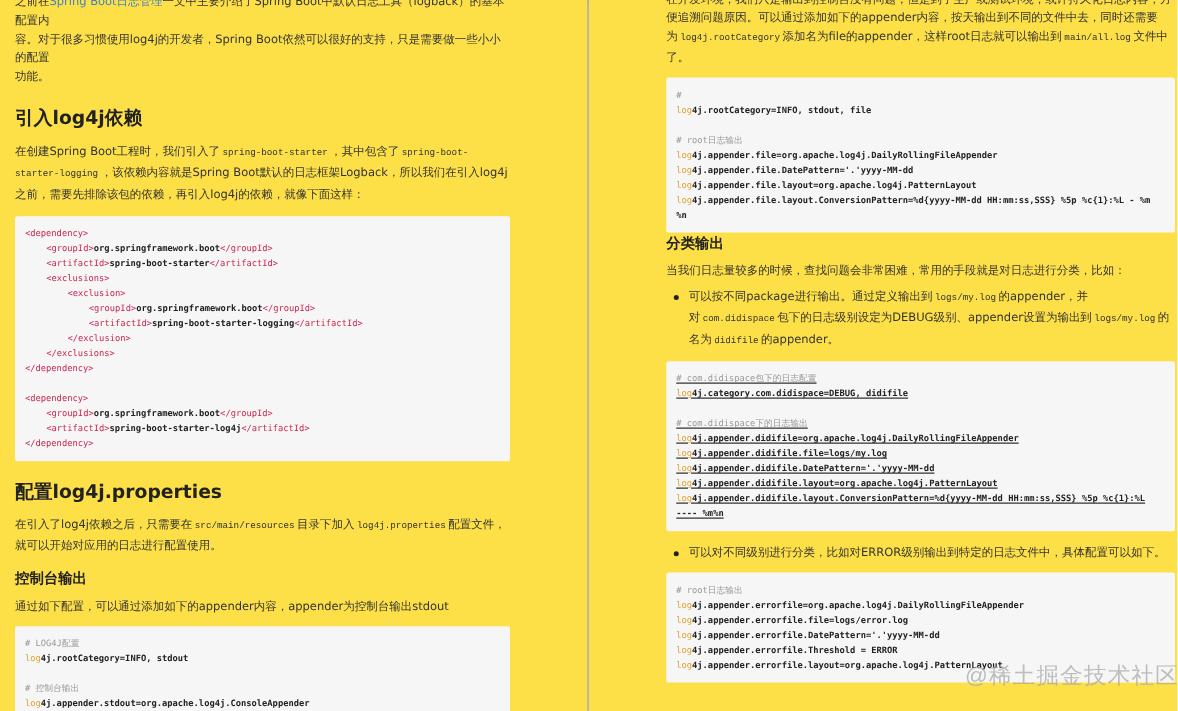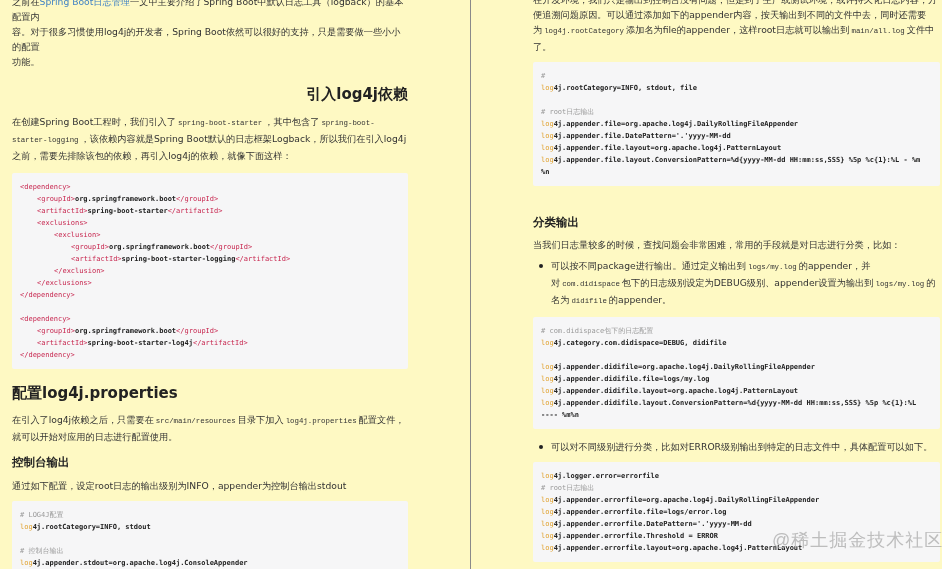--- a/index.html
+++ b/index.html
@@ -1,19 +1,19 @@
 <!DOCTYPE html>
 <html><head>
 <meta charset="utf-8">
 <style>
   * { box-sizing: border-box; margin: 0; padding: 0; }
   html, body { width: 942px; height: 569px; overflow: hidden; background: #ffffff; }
   body { position: relative; font-family: "DejaVu Sans", "Liberation Sans", sans-serif; color: #333333; }
 
-  .page { position: absolute; top: 0; height: 569px; overflow: hidden; background: #fef9c3; }
+  .page { position: absolute; top: 0; height: 569px; overflow: hidden; background: #fde047; }
   .page-left { left: 0; width: 470px; }
   .page-right { left: 471px; width: 471px; }
   .divider { position: absolute; left: 470px; top: 0; width: 1px; height: 569px; background: #8a8a8a; }
   .topshade { position: absolute; top: 0; left: 0; width: 942px; height: 3px; background: #e9e9e9; }
 
   .col { position: absolute; }
   .page-left .col { left: 12px; width: 396px; top: -6px; }
   .page-right .col { left: 62px; width: 407px; top: -8px; }
 
   p.para { font-size: 9.2px; line-height: 15px; color: #333; margin-bottom: 0; }
@@ -45,21 +45,21 @@
 <div class="topshade"></div>
 
 <div class="page page-left">
   <div class="col">
     <p class="para">
       <span>之前在</span><span class="link">Spring Boot日志管理</span><span>一文中主要介绍了Spring Boot中默认日志工具（logback）的基本配置内</span><br>
       <span>容。对于很多习惯使用log4j的开发者，Spring Boot依然可以很好的支持，只是需要做一些小小的配置</span><br>
       <span>功能。</span>
     </p>
 
-    <h2 class="h2" style="margin-top:15px;text-align:right;">引入log4j依赖</h2>
+    <h2 class="h2" style="margin-top:15px;">引入log4j依赖</h2>
 
     <p class="para" style="margin-top:10px;">
       <span>在创建Spring Boot工程时，我们引入了</span><code class="inline">spring-boot-starter</code><span>，其中包含了</span><code class="inline">spring-boot-starter-logging</code><span>，该依赖内容就是Spring Boot默认的日志框架Logback，所以我们在引入log4j之前，需要先排除该包的依赖，再引入log4j的依赖，就像下面这样：</span>
     </p>
 
     <div class="codebox" style="margin-top:10px;padding:8px 8px;">
       <div class="codeline"><span class="tag">&lt;dependency&gt;</span></div>
       <div class="codeline ind1"><span class="tag">&lt;groupId&gt;</span><span>org.springframework.boot</span><span class="tag">&lt;/groupId&gt;</span></div>
       <div class="codeline ind1"><span class="tag">&lt;artifactId&gt;</span><span>spring-boot-starter</span><span class="tag">&lt;/artifactId&gt;</span></div>
       <div class="codeline ind1"><span class="tag">&lt;exclusions&gt;</span></div>
@@ -77,21 +77,21 @@
     </div>
 
     <h2 class="h2" style="margin-top:14px;">配置log4j.properties</h2>
 
     <p class="para" style="margin-top:9px;">
       <span>在引入了log4j依赖之后，只需要在</span><code class="inline">src/main/resources</code><span>目录下加入</span><code class="inline">log4j.properties</code><span>配置文件，就可以开始对应用的日志进行配置使用。</span>
     </p>
 
     <h3 class="h3" style="margin-top:10px;">控制台输出</h3>
 
-    <p class="para" style="margin-top:8px;">通过如下配置，设定root日志的输出级别为INFO，appender为控制台输出stdout</p>
+    <p class="para" style="margin-top:8px;">通过如下配置，可以通过添加如下的appender内容，appender为控制台输出stdout</p>
 
     <div class="codebox" style="margin-top:8px;" id="code-left">
         <div class="codeline comment"># LOG4J配置</div>
         <div class="codeline"><span class="kw">log</span>4j.rootCategory=INFO, stdout</div>
         <div class="blank"></div>
         <div class="codeline comment"># 控制台输出</div>
         <div class="codeline"><span class="kw">log</span>4j.appender.stdout=org.apache.log4j.ConsoleAppender</div>
         <div class="codeline"><span class="kw">log</span>4j.appender.stdout.layout=org.apache.log4j.PatternLayout</div>
       </div>
   </div>
@@ -113,49 +113,50 @@
         <div class="codeline"><span class="kw">log</span>4j.rootCategory=INFO, stdout, file</div>
         <div class="blank"></div>
         <div class="codeline comment"># root日志输出</div>
         <div class="codeline"><span class="kw">log</span>4j.appender.file=org.apache.log4j.DailyRollingFileAppender</div>
         <div class="codeline"><span class="kw">log</span>4j.appender.file.DatePattern='.'yyyy-MM-dd</div>
         <div class="codeline"><span class="kw">log</span>4j.appender.file.layout=org.apache.log4j.PatternLayout</div>
         <div class="codeline"><span class="kw">log</span>4j.appender.file.layout.ConversionPattern=%d{yyyy-MM-dd HH:mm:ss,SSS} %5p %c{1}:%L - %m</div>
         <div class="codeline">%n</div>
       </div>
 
-    <h3 class="h3" style="margin-top:28px;">分类输出</h3>
+    <h3 class="h3" style="margin-top:0;">分类输出</h3>
 
     <p class="para" style="margin-top:7px;">当我们日志量较多的时候，查找问题会非常困难，常用的手段就是对日志进行分类，比如：</p>
 
     <ul class="bullets" style="margin-top:6px;">
       <li>
         <span>可以按不同package进行输出。通过定义输出到</span><code class="inline">logs/my.log</code><span>的appender，并</span><br>
         <span>对</span><code class="inline">com.didispace</code><span>包下的日志级别设定为DEBUG级别、appender设置为输出到</span><code class="inline">logs/my.log</code><span>的</span><br>
         <span>名为</span><code class="inline">didifile</code><span>的appender。</span>
       </li>
     </ul>
 
-    <div class="codebox" style="margin-top:8px;margin-left:0;" id="code-right-2">
+    <div class="codebox" style="margin-top:8px;margin-left:0;text-decoration:underline;" id="code-right-2">
         <div class="codeline comment"># com.didispace包下的日志配置</div>
         <div class="codeline"><span class="kw">log</span>4j.category.com.didispace=DEBUG, didifile</div>
         <div class="blank"></div>
+        <div class="codeline comment"># com.didispace下的日志输出</div>
         <div class="codeline"><span class="kw">log</span>4j.appender.didifile=org.apache.log4j.DailyRollingFileAppender</div>
         <div class="codeline"><span class="kw">log</span>4j.appender.didifile.file=logs/my.log</div>
+        <div class="codeline"><span class="kw">log</span>4j.appender.didifile.DatePattern='.'yyyy-MM-dd</div>
         <div class="codeline"><span class="kw">log</span>4j.appender.didifile.layout=org.apache.log4j.PatternLayout</div>
         <div class="codeline"><span class="kw">log</span>4j.appender.didifile.layout.ConversionPattern=%d{yyyy-MM-dd HH:mm:ss,SSS} %5p %c{1}:%L</div>
         <div class="codeline">---- %m%n</div>
       </div>
 
     <ul class="bullets" style="margin-top:10px;">
       <li>可以对不同级别进行分类，比如对ERROR级别输出到特定的日志文件中，具体配置可以如下。</li>
     </ul>
 
     <div class="codebox" style="margin-top:8px;" id="code-right-3">
-        <div class="codeline"><span class="kw">log</span>4j.logger.error=errorfile</div>
         <div class="codeline comment"># root日志输出</div>
         <div class="codeline"><span class="kw">log</span>4j.appender.errorfile=org.apache.log4j.DailyRollingFileAppender</div>
         <div class="codeline"><span class="kw">log</span>4j.appender.errorfile.file=logs/error.log</div>
         <div class="codeline"><span class="kw">log</span>4j.appender.errorfile.DatePattern='.'yyyy-MM-dd</div>
         <div class="codeline"><span class="kw">log</span>4j.appender.errorfile.Threshold = ERROR</div>
         <div class="codeline"><span class="kw">log</span>4j.appender.errorfile.layout=org.apache.log4j.PatternLayout</div>
       </div>
   </div>
 </div>
 

